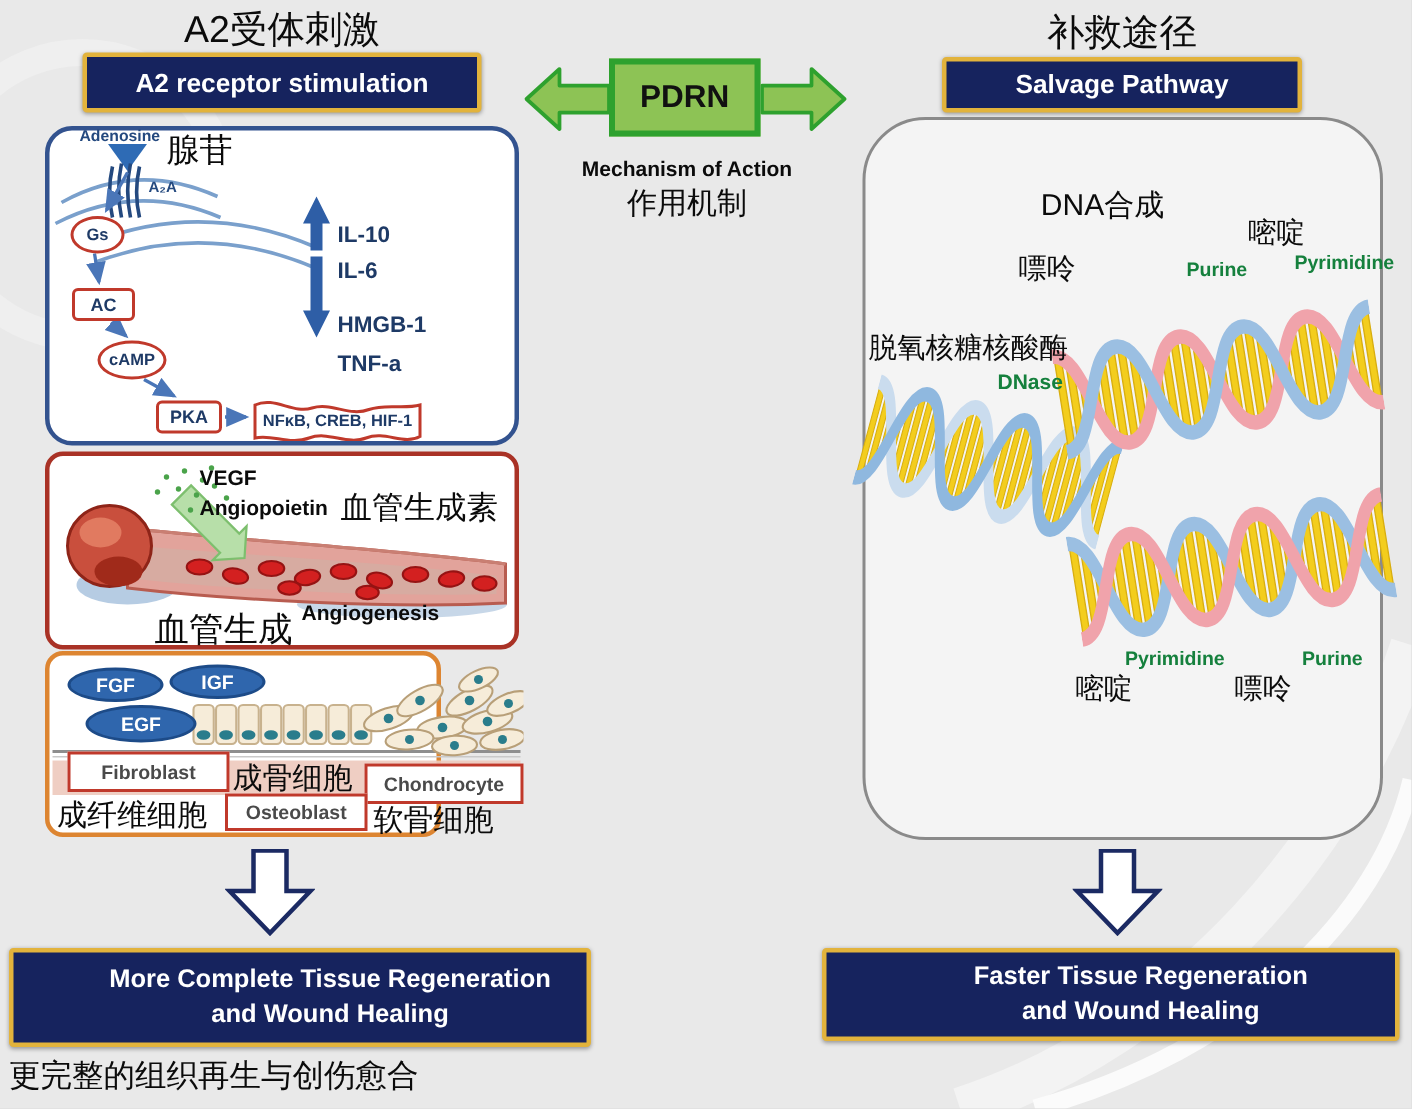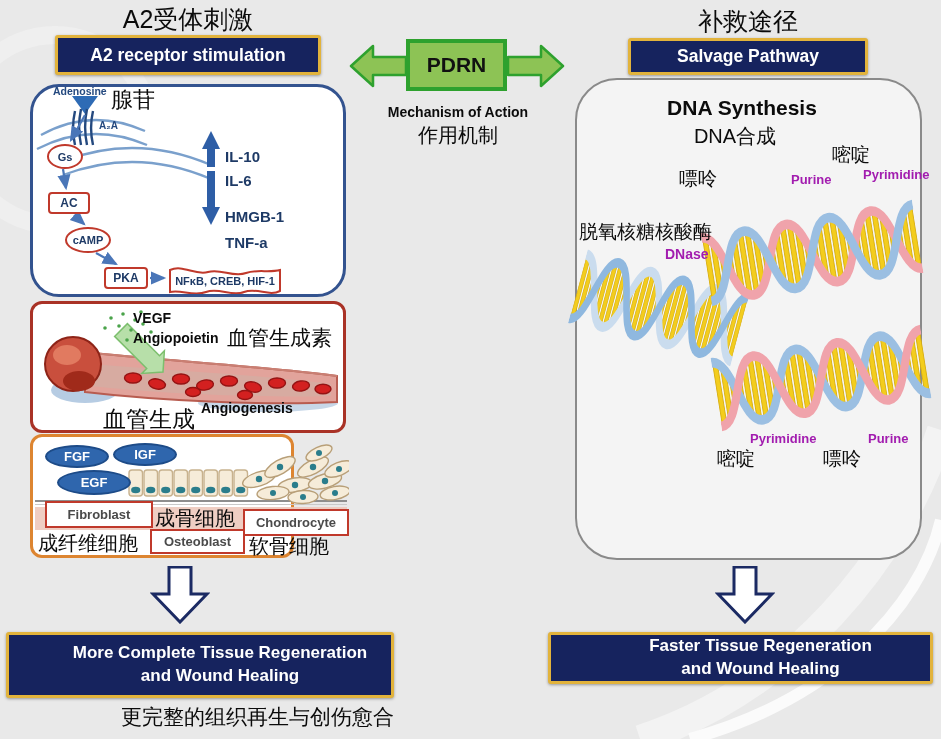--- a/index.html
+++ b/index.html
@@ -19,40 +19,40 @@
           color:#fff;font-weight:bold;font-size:13px;display:flex;align-items:center;justify-content:center;box-sizing:border-box;}
   .redlab{position:absolute;background:#fff;border:2px solid #c0392b;color:#4a4a4a;font-weight:bold;
           font-size:13px;display:flex;align-items:center;justify-content:center;box-sizing:border-box;}
   .cnlab{position:absolute;font-size:20px;color:#0b0b0b;white-space:nowrap;}
   .helix{position:absolute;}
   .helix path{fill:none;}
   .helix .s1{stroke:var(--s1);stroke-width:9;}
   .helix .s2{stroke:var(--s2);stroke-width:9;}
   .helix g.bars rect{fill:#f3cd1d;stroke:#d8ae10;stroke-width:1;}
   .outcome{font-size:17px;line-height:1.35;padding-left:40px;}
-  .bottom-zh{font-size:21px;text-align:right;color:#0b0b0b;}
-  .small-en{font-weight:bold;color:#a21caf;font-size:13px;white-space:nowrap;padding-left:44px;}
+  .bottom-zh{font-size:21px;text-align:left;color:#0b0b0b;}
+  .small-en{font-weight:bold;color:#15803d;font-size:13px;white-space:nowrap;padding-left:44px;}
   .cjk19{font-size:19px;white-space:nowrap;}
 </style>
 </head>
 <body>
 
 <div class="canvas">
 
   <svg class="abs" style="left:0;top:0;" width="941" height="739">
     <circle cx="55" cy="130" r="95" fill="none" stroke="#efefef" stroke-width="18"></circle>
     <path d="M640,739 C790,690 900,560 941,430" fill="none" stroke="#f3f3f3" stroke-width="28"></path>
     <path d="M690,739 C830,700 920,610 941,520" fill="none" stroke="#fbfbfb" stroke-width="12"></path>
   </svg>
 
   <div class="abs ctr zh-title" style="left:55px;top:3px;width:266px;">A2受体刺激</div>
 
   <div class="abs ctr navy-box" style="left:55px;top:35px;width:266px;height:40px;font-size:17.5px;">A2 receptor stimulation</div>
 
-  <div class="panel" style="left:30px;top:84px;width:316px;height:213px;border:3px solid #33538f;border-radius:29px;">
+  <div class="panel" style="left:30px;top:84px;width:316px;height:213px;border:3px solid #33538f;border-radius:18px;">
     <svg class="abs" style="left:0;top:0;" width="310" height="207" viewBox="0 0 310 207">
       <defs>
         <marker id="ah" markerWidth="8" markerHeight="8" refX="6" refY="3" orient="auto">
           <path d="M0,0 L7,3 L0,6 Z" fill="#4a76b8"></path>
         </marker>
       </defs>
 
       <g stroke="#7aa0cc" stroke-width="2.4" fill="none">
         <path d="M8,48 Q58,20 112,44"></path>
         <path d="M4,62 Q58,34 114,58"></path>
@@ -342,38 +342,37 @@
           <rect x="201.4" y="19.49390334559009" width="5.2" height="41.01219330881982"></rect>
           <rect x="209.4" y="32.49424769202689" width="5.2" height="15.011504615946219"></rect>
           <rect x="217.4" y="32.494247692026875" width="5.2" height="15.011504615946254"></rect>
           <rect x="225.4" y="19.49390334559015" width="5.2" height="41.0121933088197"></rect>
           <rect x="233.4" y="11.988151037617023" width="5.2" height="56.023697924765955"></rect>
         </g>
         <path class="s2" d="M0,10 C24,10 24,70 48,70 C72,70 72,10 96,10 C120,10 120,70 144,70 C168,70 168,10 192,10 C216,10 216,70 240,70"></path>
         <path class="s1" d="M0,70 C24,70 24,10 48,10 C72,10 72,70 96,70 C120,70 120,10 144,10 C168,10 168,70 192,70 C216,70 216,10 240,10"></path>
       </svg>
 
-    <div class="abs ctr" style="left:0;top:16px;width:330px;font-size:21px;font-weight:bold;">DNA Synthesis</div>
     <div class="abs ctr" style="left:0;top:43px;width:316px;font-size:20px;">DNA合成</div>
     <div class="abs cjk19" style="left:255px;top:62px;">嘧啶</div>
     <div class="abs small-en" style="left:242px;top:87px;">Pyrimidine</div>
     <div class="abs cjk19" style="left:102px;top:86px;">嘌呤</div>
     <div class="abs small-en" style="left:170px;top:92px;">Purine</div>
     <div class="abs cjk19" style="left:2px;top:139px;">脱氧核糖核酸酶</div>
     <div class="abs small-en" style="left:44px;top:166px;font-size:14px;">DNase</div>
     <div class="abs small-en" style="left:129px;top:351px;">Pyrimidine</div>
     <div class="abs cjk19" style="left:140px;top:366px;">嘧啶</div>
     <div class="abs small-en" style="left:247px;top:351px;">Purine</div>
     <div class="abs cjk19" style="left:246px;top:366px;">嘌呤</div>
   </div>
 
   <svg class="abs" style="left:715px;top:566px;" width="60" height="58">
     <polygon points="19,1 41,1 41,28 57,28 30,56 3,28 19,28" fill="#ffffff" stroke="#1b2a63" stroke-width="3"></polygon>
   </svg>
 
-  <div class="abs ctr navy-box outcome" style="left:548px;top:632px;width:385px;height:52px;">
+  <div class="abs ctr navy-box outcome" style="left:548px;top:632px;width:385px;height:62px;">
     <div>
       <div>Faster Tissue Regeneration</div>
       <div>and Wound Healing</div>
     </div>
   </div>
 
 </div>
 
 </body></html>

